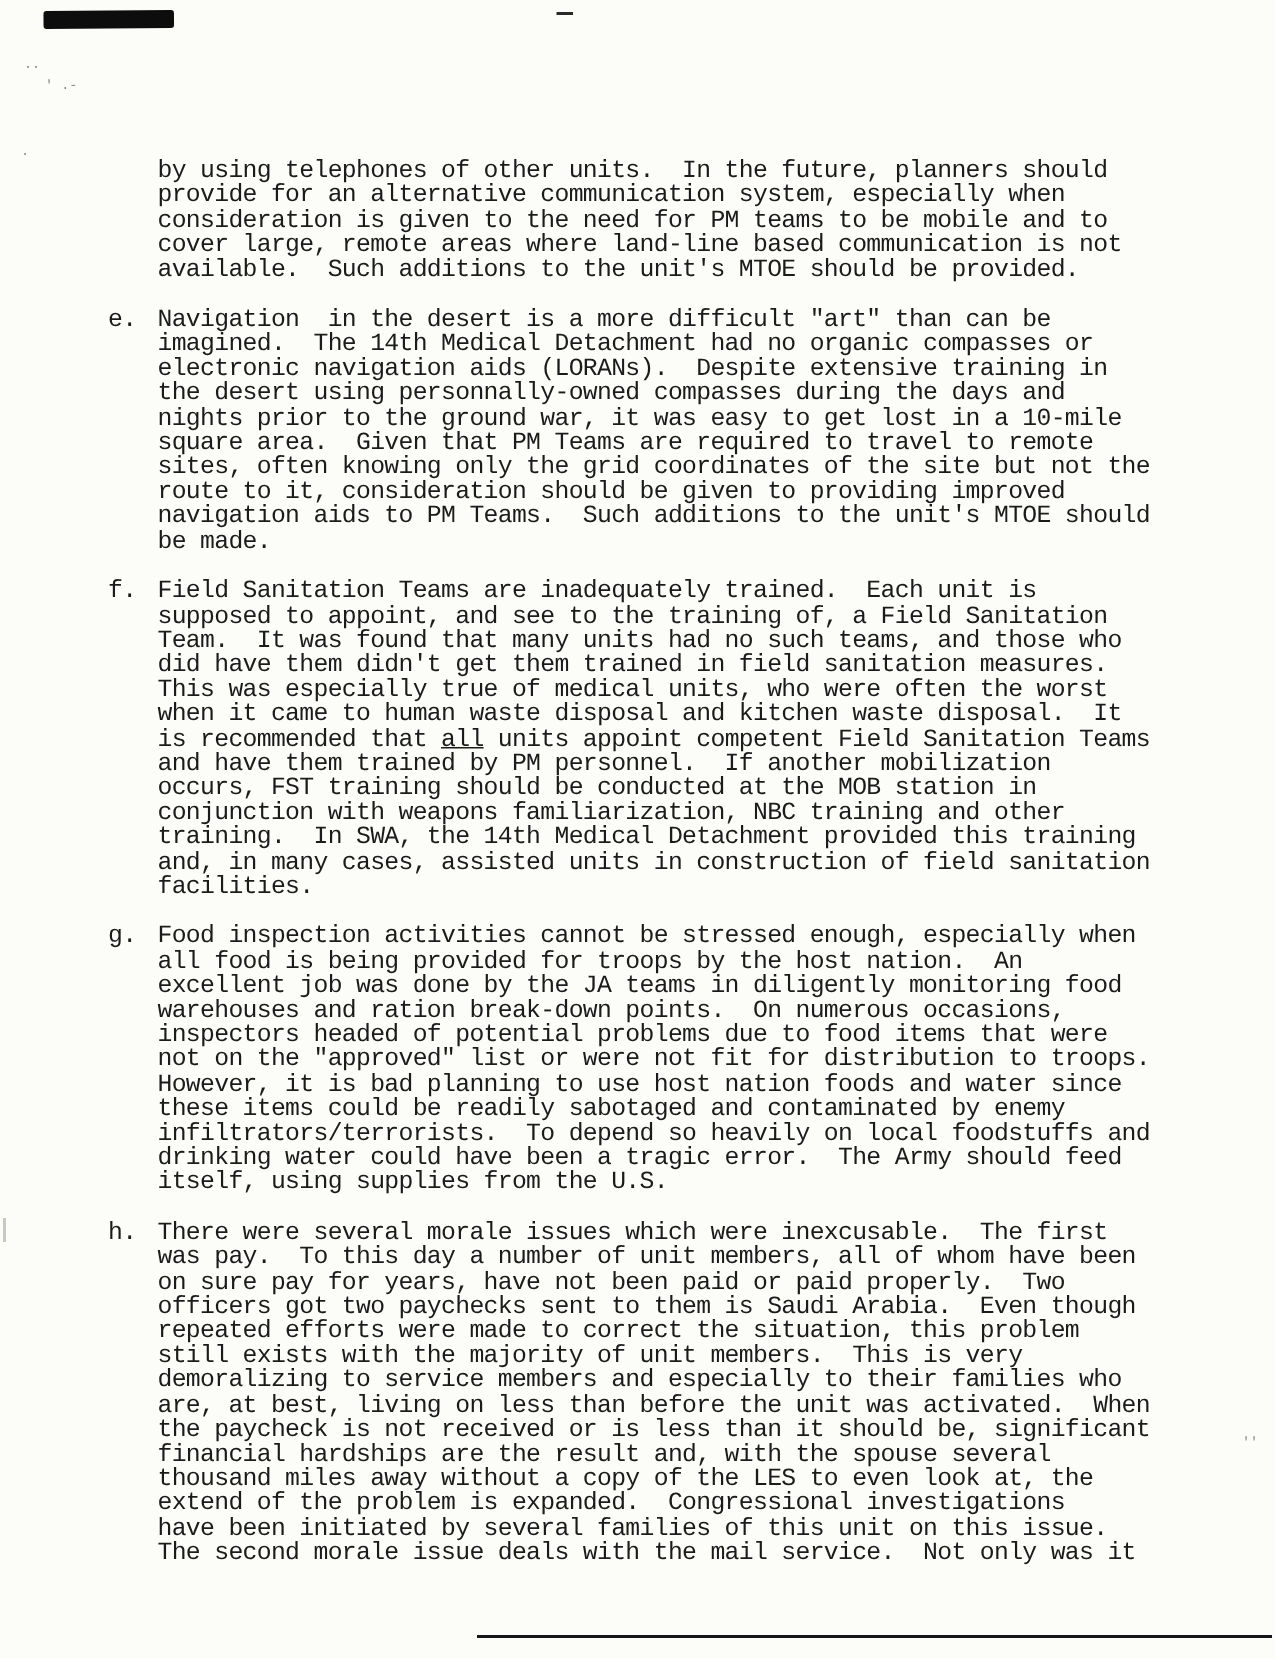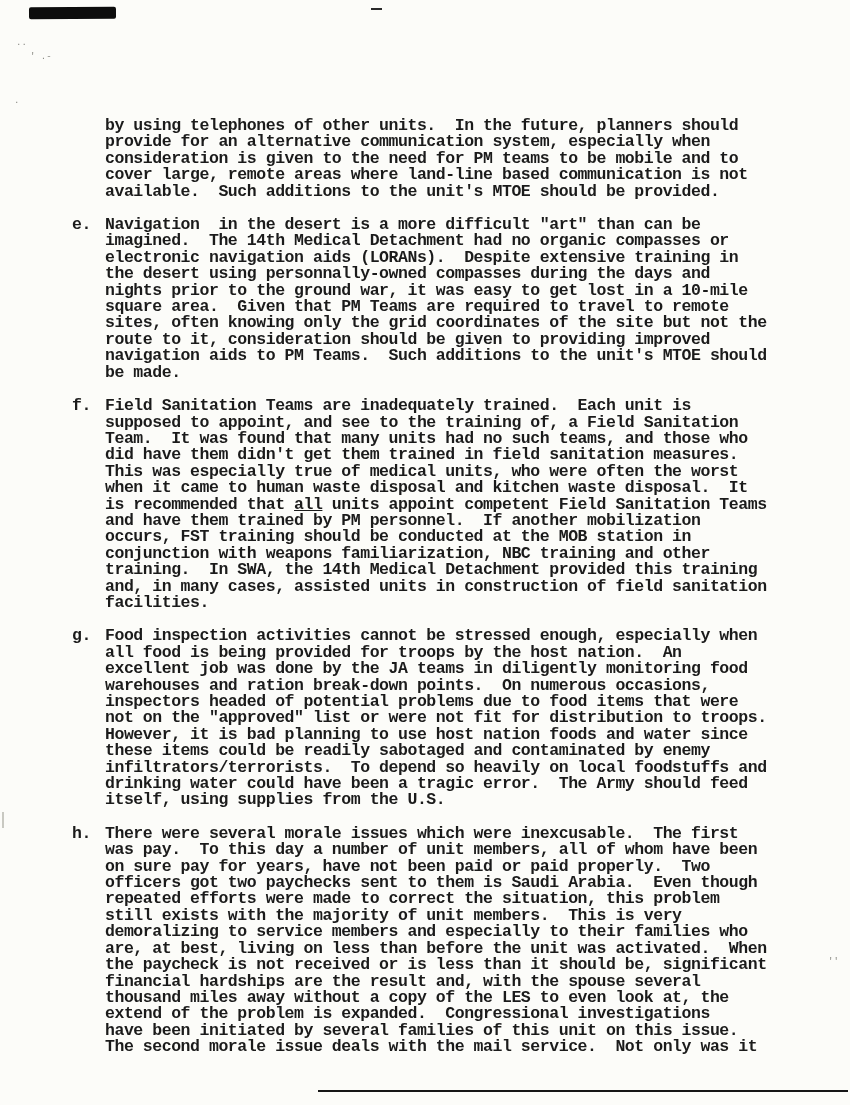--- a/index.html
+++ b/index.html
@@ -44,22 +44,21 @@
     left: 72px;
     top: 106px;
     width: 748px;
     color: #1b1b1b;
     font-size: 16.5px;
     line-height: 16.4px;
     letter-spacing: -0.45px;
   }
   .para {
     display: flex;
-    margin: 12px 0 17px 0;
-    font-weight: bold;
+    margin: 0 0 17px 0;
   }
   .para .label {
     flex: none;
     width: 33px;
     white-space: pre;
   }
   .para .text {
     flex: 1;
     white-space: pre-wrap;
   }

